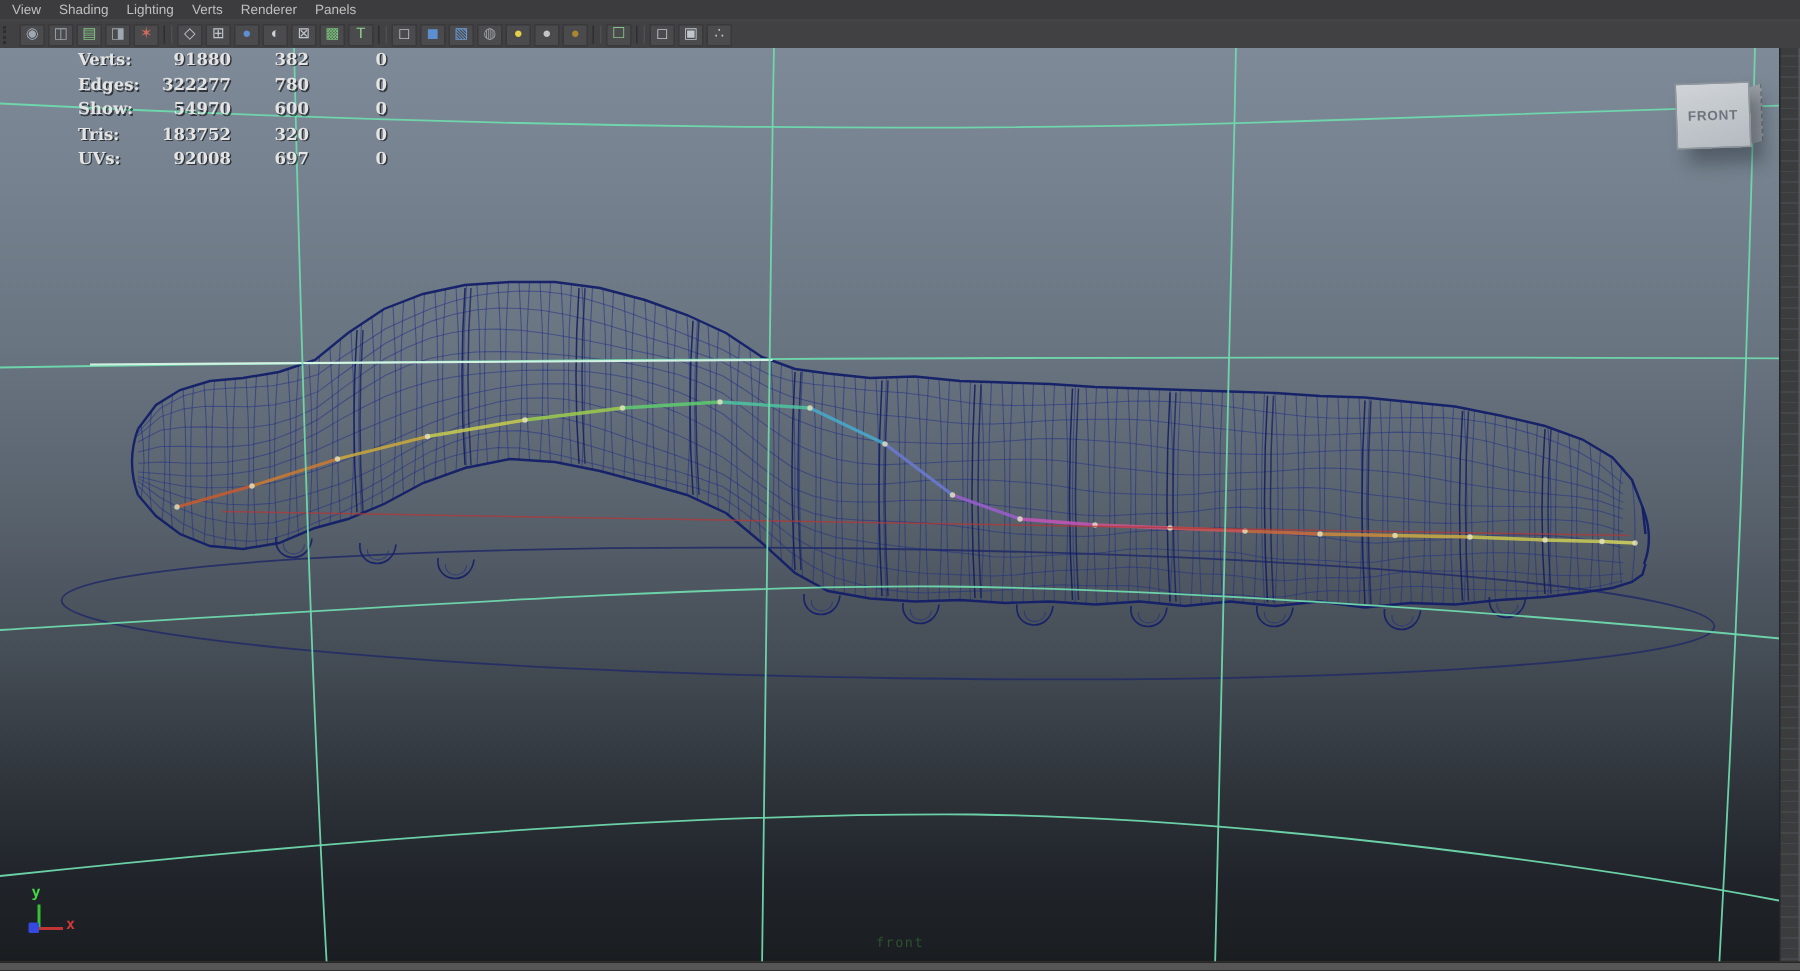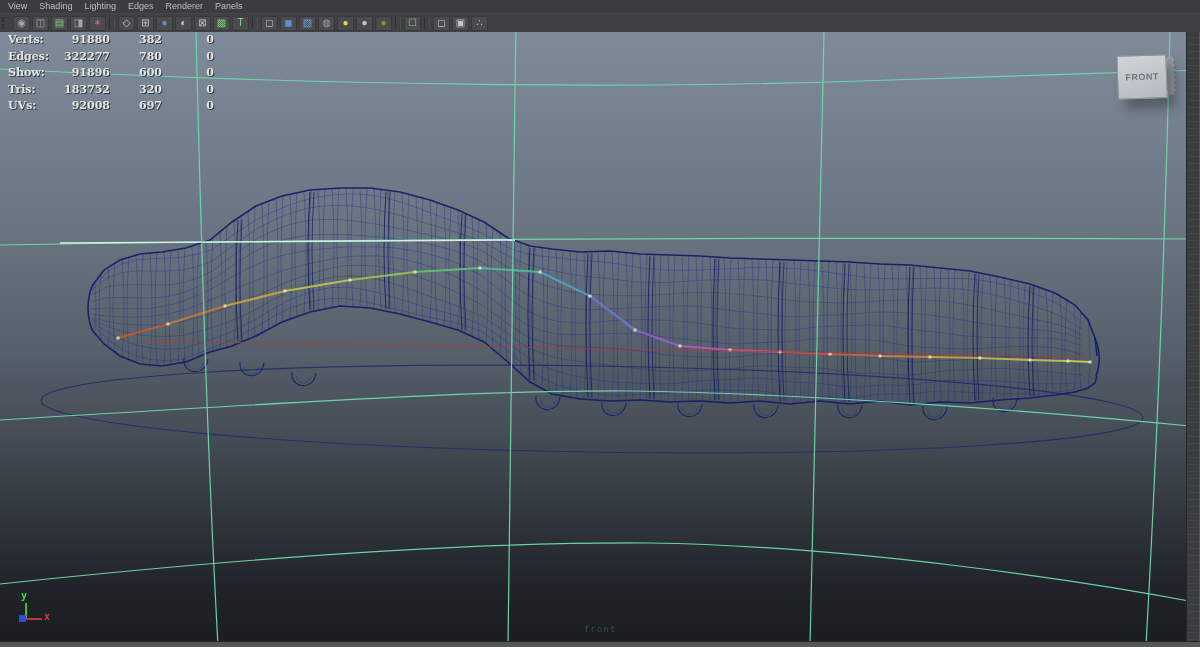--- a/index.html
+++ b/index.html
@@ -19,21 +19,21 @@
   
   .vp-bg{position:absolute;left:0;top:31px;width:1200px;height:610px;z-index:0;
      background:linear-gradient(180deg,#7e8a97 0%,#76828f 14%,#6a7582 32%,#59636e 50%,
                 #454d56 66%,#2f353b 80%,#20242a 91%,#1a1d20 100%);
      border-top:1px solid rgba(120,190,170,.45);}
   .scene{position:absolute;left:0;top:0;width:1200px;height:647px;z-index:1;}
   
   .hud{position:absolute;left:8px;top:33px;z-index:3;
        font-family:"DejaVu Serif",serif;font-weight:bold;font-size:11px;color:#e4e4e4;
        text-shadow:1px 1px 0 rgba(0,0,0,.6);}
-  .hrow{line-height:13px;margin-bottom:3.5px;white-space:nowrap;}
+  .hrow{line-height:13px;margin-bottom:3.5px;white-space:nowrap;margin-left:44px;}
   .hl{display:inline-block;width:56px;}
   .hv{display:inline-block;text-align:right;}
   .hrow .hv:nth-child(2){width:46px;}
   .hrow .hv:nth-child(3){width:52px;}
   .hrow .hv:nth-child(4){width:52px;}
   
   .front-cube{position:absolute;left:1117px;top:55px;width:48px;height:42px;z-index:3;
       transform:rotate(-2deg);cursor:pointer;}
   .cube-face{position:absolute;left:0;top:0;width:48px;height:42px;
       background:linear-gradient(165deg,#d0d4d8,#b4bac0);border:1px solid #8f959b;
@@ -322,21 +322,21 @@
       <path d="M516,31 C512,240 509,450 508,646" stroke="#6fd9ad" stroke-width="1.2" fill="none" opacity="0.95"></path>
       <path d="M824,31 C820,240 814,450 810,646" stroke="#6fd9ad" stroke-width="1.2" fill="none" opacity="0.95"></path>
       <path d="M1170,31 C1166,200 1158,430 1146,646" stroke="#6fd9ad" stroke-width="1.2" fill="none" opacity="0.95"></path>
     </svg>
 
   <div class="header">
     <div class="menubar">
         <div class="mi">View</div>
         <div class="mi">Shading</div>
         <div class="mi">Lighting</div>
-        <div class="mi">Edges</div>
+        <div class="mi">Verts</div>
         <div class="mi">Renderer</div>
         <div class="mi">Panels</div>
       </div>
     <div class="toolbar">
       <div class="grip"></div>
       <div style="display:flex;align-items:center;">
           <div class="tico" style="color: rgb(159, 168, 176);">◉</div>
           <div class="tico" style="color: rgb(159, 168, 176);">◫</div>
           <div class="tico" style="color: rgb(134, 197, 134);">▤</div>
           <div class="tico" style="color: rgb(159, 168, 176);">◨</div>
@@ -363,21 +363,21 @@
           <div class="tico" style="color: rgb(192, 198, 204);">◻</div>
           <div class="tico" style="color: rgb(192, 198, 204);">▣</div>
           <div class="tico" style="color: rgb(192, 198, 204);">∴</div>
         </div>
     </div>
   </div>
 
   <div class="hud">
       <div class="hrow"><span class="hl">Verts:</span><span class="hv">91880</span><span class="hv">382</span><span class="hv">0</span></div>
       <div class="hrow"><span class="hl">Edges:</span><span class="hv">322277</span><span class="hv">780</span><span class="hv">0</span></div>
-      <div class="hrow"><span class="hl">Show:</span><span class="hv">91896</span><span class="hv">600</span><span class="hv">0</span></div>
+      <div class="hrow"><span class="hl">Show:</span><span class="hv">54970</span><span class="hv">600</span><span class="hv">0</span></div>
       <div class="hrow"><span class="hl">Tris:</span><span class="hv">183752</span><span class="hv">320</span><span class="hv">0</span></div>
       <div class="hrow"><span class="hl">UVs:</span><span class="hv">92008</span><span class="hv">697</span><span class="hv">0</span></div>
     </div>
 
   <div class="front-cube">
     <div class="cube-side"></div>
     <div class="cube-face">FRONT</div>
   </div>
 
   <div class="axis">

